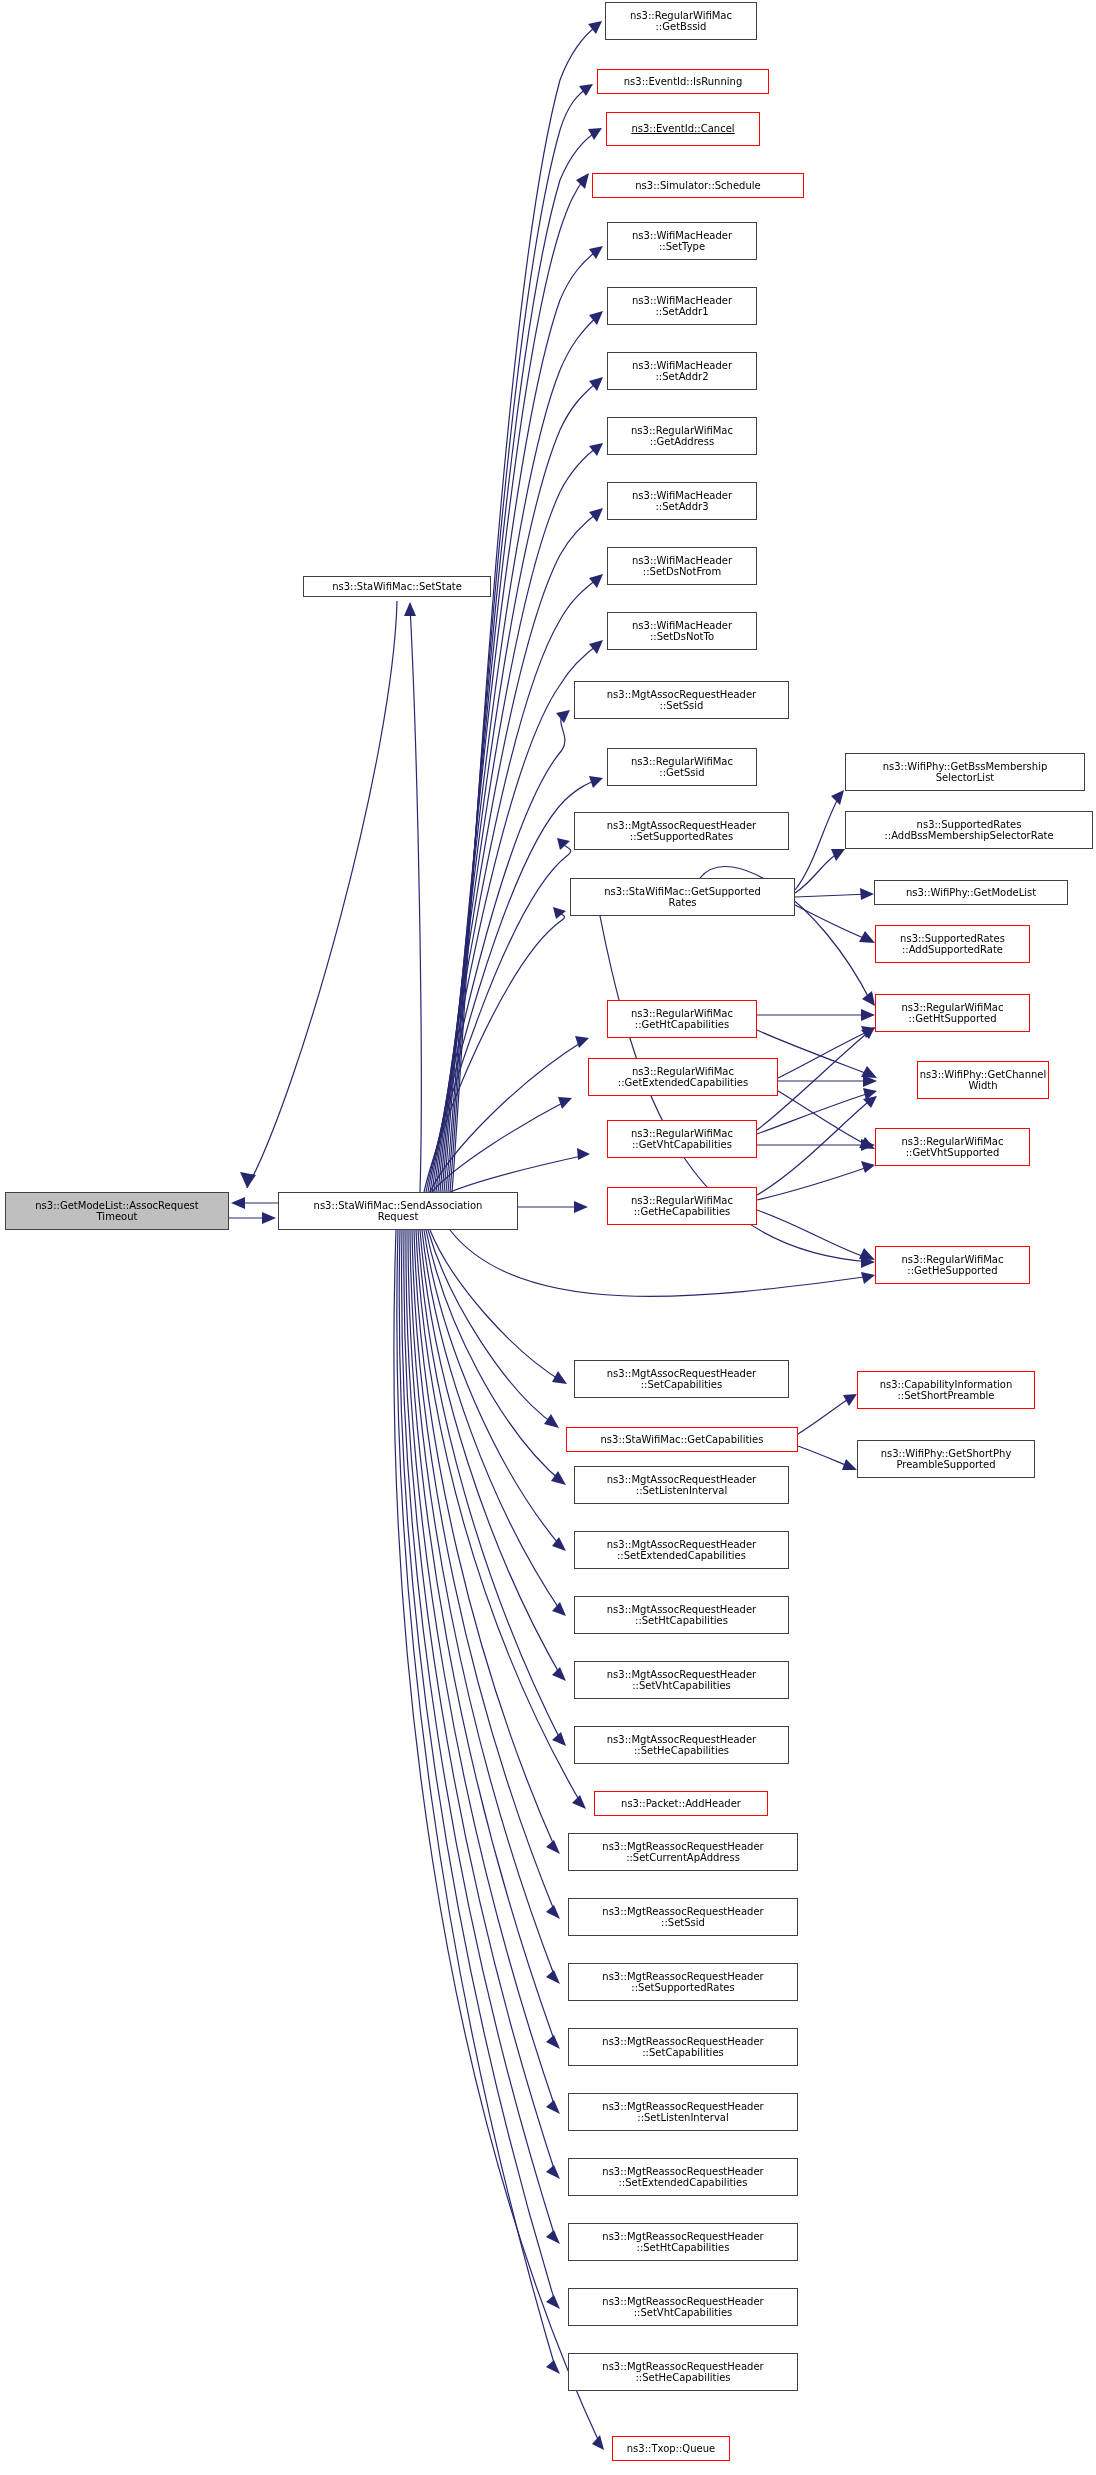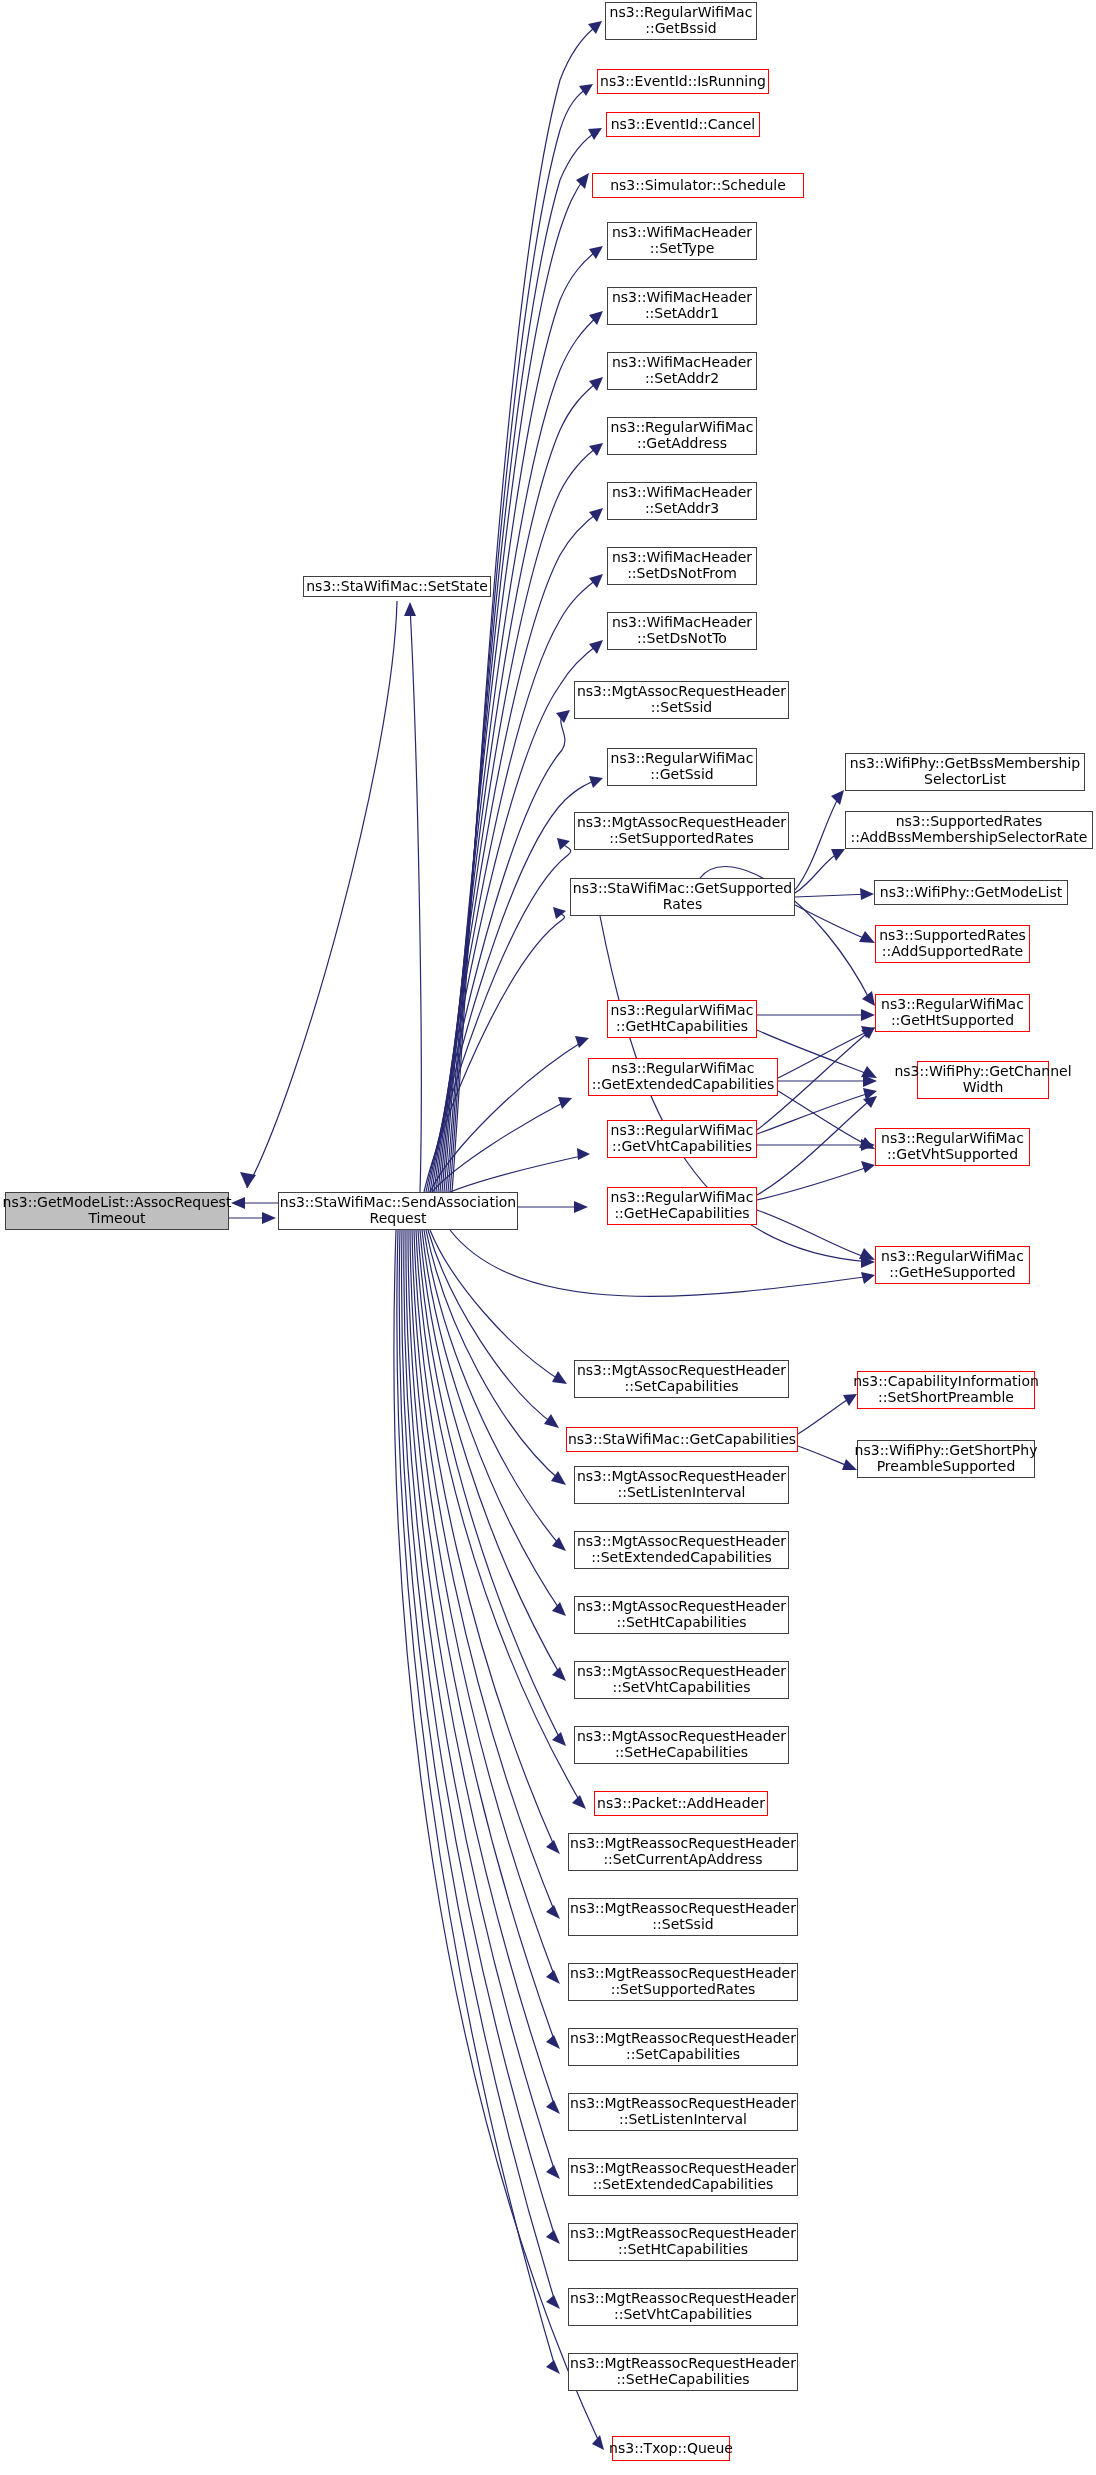--- a/index.html
+++ b/index.html
@@ -1,21 +1,21 @@
 <!DOCTYPE html>
 <html><head>
 <meta charset="utf-8">
 <style>
   html,body{margin:0;padding:0;background:#ffffff;}
   #canvas{position:relative;width:1096px;height:2475px;background:#ffffff;
           font-family:"DejaVu Sans","Liberation Sans",sans-serif;overflow:hidden;}
   svg.edges{position:absolute;left:0;top:0;width:1096px;height:2475px;}
   .node{position:absolute;box-sizing:border-box;display:flex;align-items:center;
         justify-content:center;text-align:center;line-height:1.12;
-        font-size:14px;color:#000;background:#fff;border:1px solid #404040;}
+        font-size:10px;color:#000;background:#fff;border:1px solid #404040;}
   .node.red{border:1px solid #ff0000;}
   .node.root{background:#bfbfbf;border:1px solid #404040;}
   .node span{display:block;padding:0 3px;white-space:pre-line;}
 </style>
 </head>
 <body>
 
 <div id="canvas">
   <svg class="edges" viewBox="0 0 1096 2475" id="edge-svg">
       <path d="M 397,601 C 393,760 300,1090 247,1188" fill="none" stroke="#26276e" stroke-width="1.2"></path>
@@ -153,21 +153,21 @@
         <span>ns3::StaWifiMac::SendAssociation
 Request</span>
       </div>
       <div class="node" style="left: 605px; top: 2px; width: 152px; height: 38px;">
         <span>ns3::RegularWifiMac
 ::GetBssid</span>
       </div>
       <div class="node red" style="left: 597px; top: 69px; width: 172px; height: 25px;">
         <span>ns3::EventId::IsRunning</span>
       </div>
-      <div class="node red" style="left: 606px; top: 112px; width: 154px; height: 25px;">
+      <div class="node red" style="left: 606px; top: 112px; width: 154px; height: 34px; text-decoration: underline;">
         <span>ns3::EventId::Cancel</span>
       </div>
       <div class="node red" style="left: 592px; top: 173px; width: 212px; height: 25px;">
         <span>ns3::Simulator::Schedule</span>
       </div>
       <div class="node" style="left: 607px; top: 222px; width: 150px; height: 38px;">
         <span>ns3::WifiMacHeader
 ::SetType</span>
       </div>
       <div class="node" style="left: 607px; top: 287px; width: 150px; height: 38px;">

